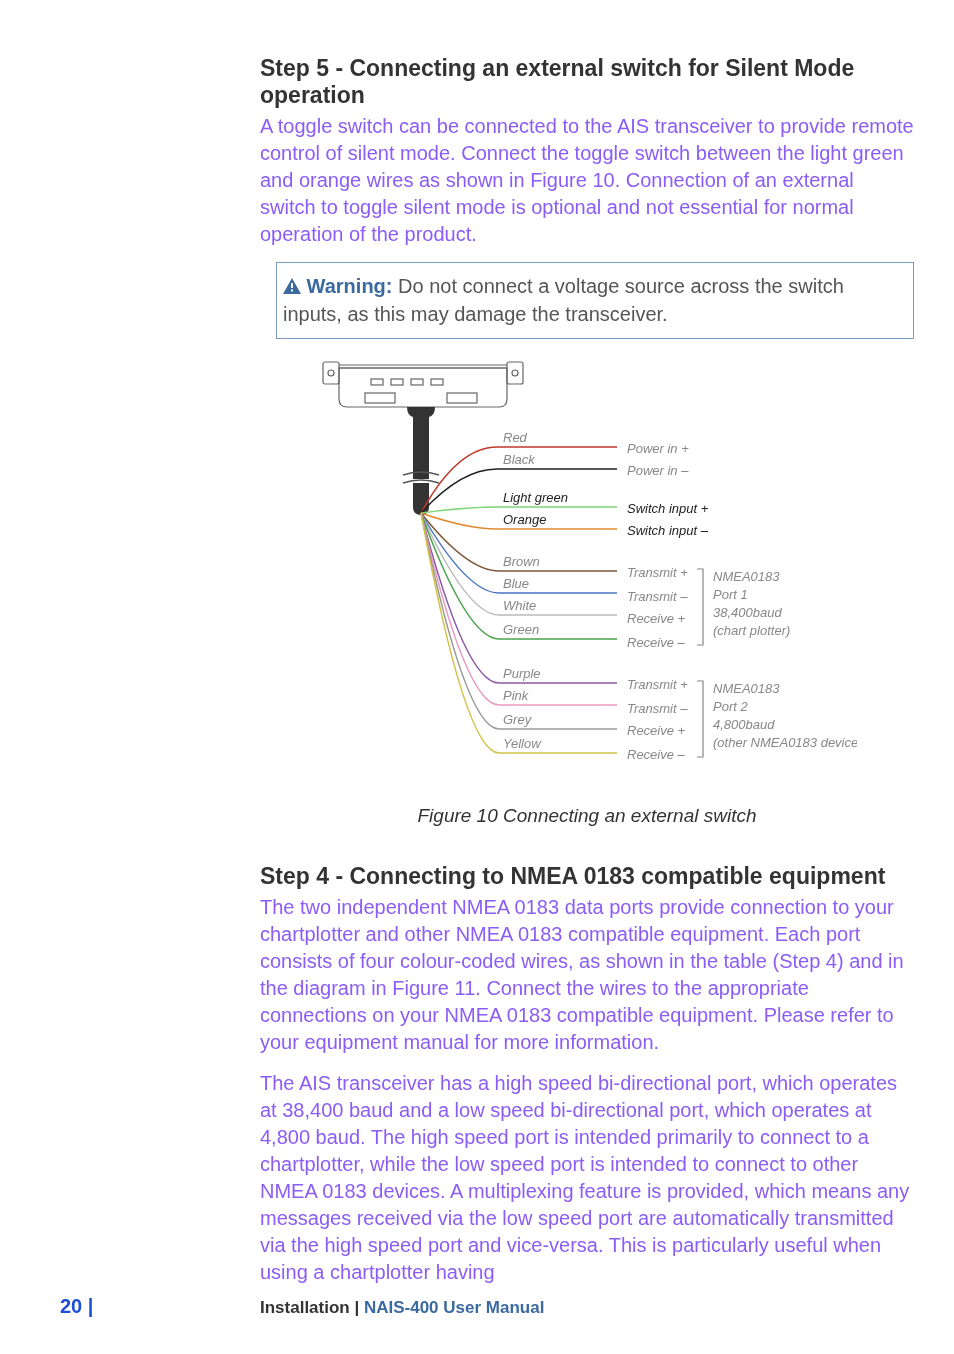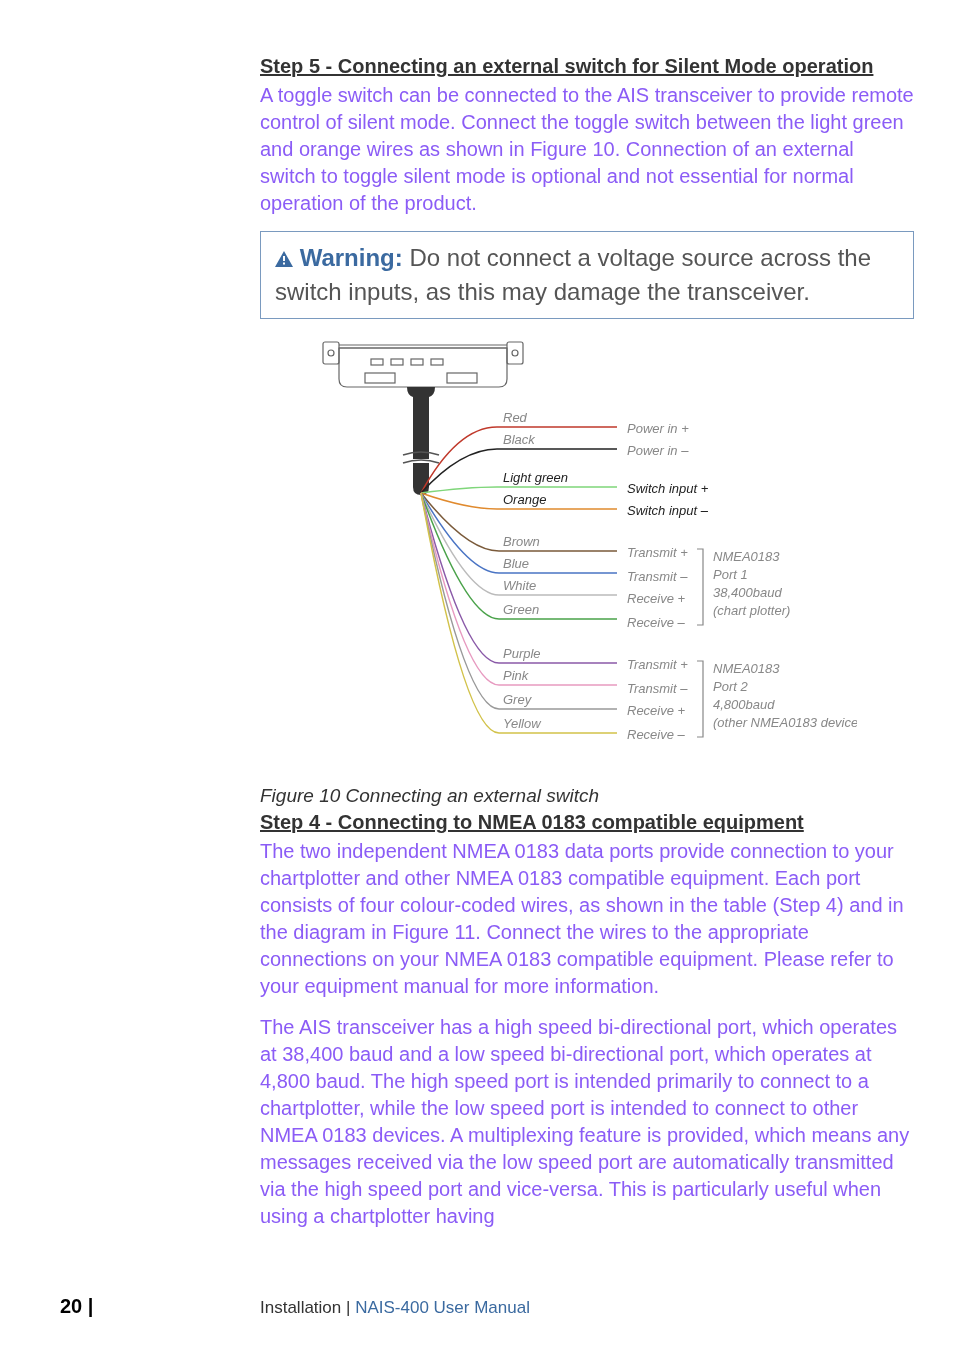--- a/index.html
+++ b/index.html
@@ -6,38 +6,38 @@
   body {
     font-family: "Segoe UI", Arial, sans-serif;
     background: #fff;
     color: #444;
     width: 954px;
     height: 1354px;
     position: relative;
     padding: 55px 40px 40px 60px;
   }
   .content { margin-left: 200px; width: 654px; }
-  .step-heading { font-weight: bold; color: #333; font-size: 20px; margin-bottom: 4px; text-decoration: underline; }
+  .step-heading { font-weight: bold; color: #333; font-size: 23px; margin-bottom: 4px; }
   .body-text { font-size: 20px; line-height: 1.35; color: #8b5cf6; margin-bottom: 14px; }
   .warning-box {
     border: 1px solid #7a9abf;
-    padding: 10px 14px;
-    margin: 8px 0 18px 0;
-    font-size: 24px;
+    padding: 10px 6px;
+    margin: 8px 0 18px 16px;
+    font-size: 20px;
     line-height: 1.35;
     color: #555;
   }
   .warn-icon { color: #3b6aa0; font-weight: bold; display: inline-block; vertical-align: middle; }
   .warn-label { color: #3b6aa0; font-weight: bold; }
   .diagram-wrap { width: 540px; margin: 8px auto 6px auto; font-style: italic; }
   .diagram-wrap svg { display: block; }
-  .figure-caption { font-style: italic; font-size: 19px; color: #333; margin: 8px 0 4px 0; }
+  .figure-caption { font-style: italic; font-size: 19px; color: #333; text-align: center; margin: 8px 0 36px 0; }
   .footer { position: absolute; bottom: 36px; left: 60px; right: 40px; display: flex; align-items: baseline; }
-  .page-num { font-size: 20px; font-weight: bold; color: #000000; width: 200px; }
-  .footer-title { font-size: 17px; font-weight: normal; color: #333; }
+  .page-num { font-size: 20px; font-weight: bold; color: #1d4ed8; width: 200px; }
+  .footer-title { font-size: 17px; font-weight: bold; color: #333; }
   .footer-title .manual { color: #3b6aa0; }
 </style>
 </head>
 <body>
 
 <div class="content">
 
   <div class="step-heading">Step 5 - Connecting an external switch for Silent Mode operation</div>
   <div class="body-text">A toggle switch can be connected to the AIS transceiver to provide remote control of silent mode. Connect the toggle switch between the light green and orange wires as shown in Figure 10. Connection of an external switch to toggle silent mode is optional and not essential for normal operation of the product.</div>
 

